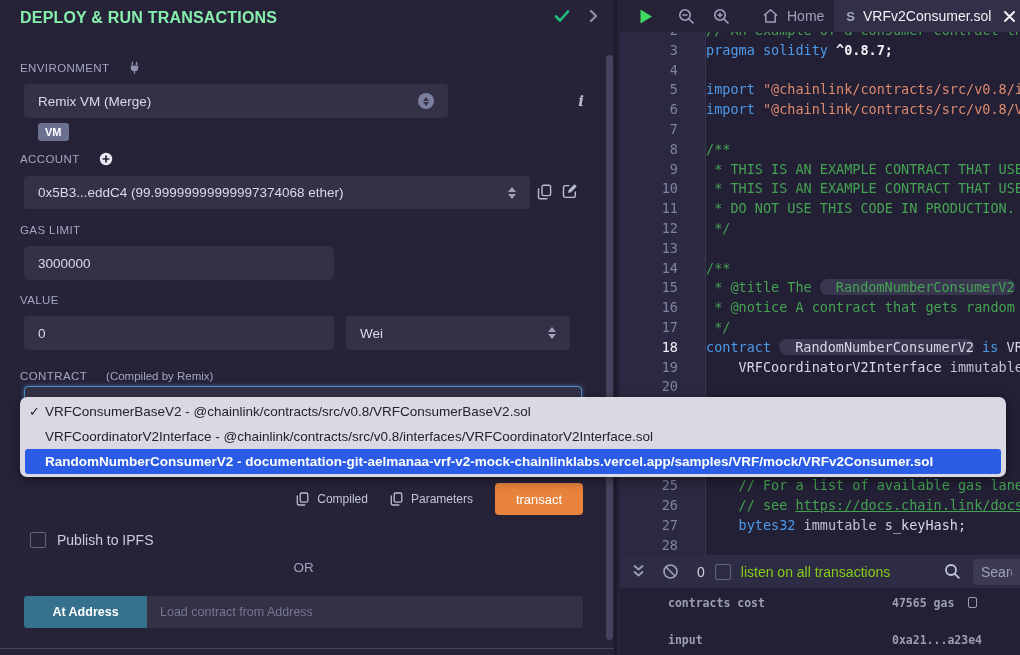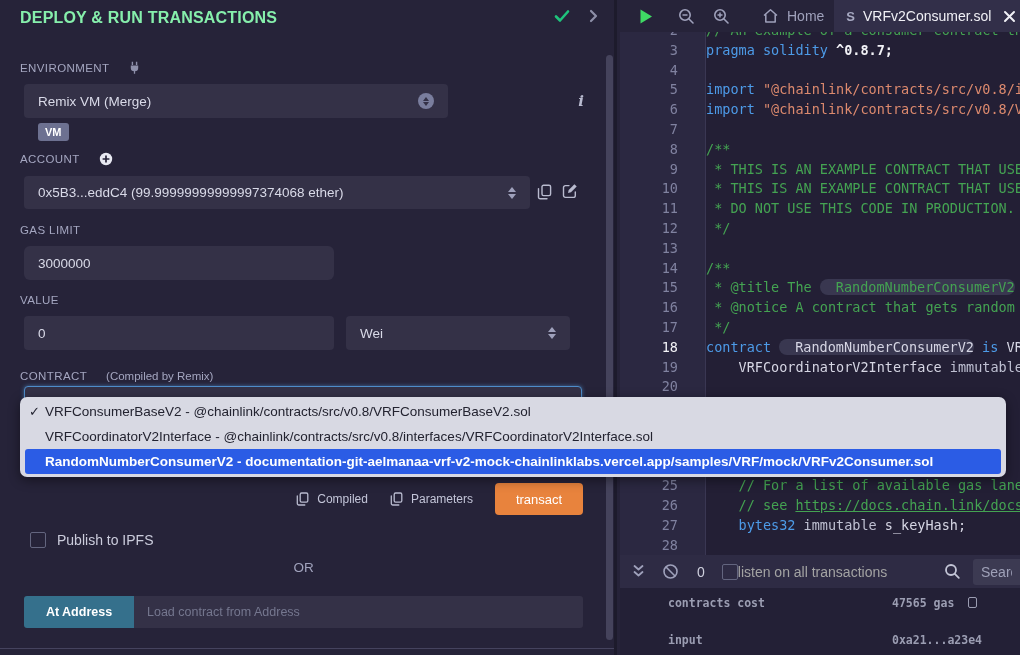--- a/index.html
+++ b/index.html
@@ -58,21 +58,21 @@
   .mini-act { display:flex; align-items:center; gap:8px; color:#c3c5d8; font-size:12px; }
   #transact-btn { width:88px; height:32px; background:#e8833d; border:none; border-radius:4px;
     color:#fff; font-size:13px; font-family:inherit; }
 
   .cbx { width:16px; height:16px; border:1px solid #63657f; border-radius:2px; background:transparent; }
   #publish-row { position:absolute; left:30px; top:532px; display:flex; align-items:center; gap:11px;
     color:#cbccdc; font-size:14px; }
   #or-sep { position:absolute; left:0; top:560px; width:607px; text-align:center;
     color:#a0a2bc; font-size:13.5px; }
   #ataddr-row { position:absolute; left:24px; top:596px; width:559px; height:32px; display:flex; }
-  #ataddr-btn { width:110px; height:32px; background:#35708c; border:none; border-radius:3px 0 0 3px;
+  #ataddr-btn { width:123px; height:32px; background:#35708c; border:none; border-radius:3px 0 0 3px;
     color:#fff; font-size:12.5px; font-weight:bold; font-family:inherit; }
   #ataddr-input { flex:1; height:32px; background:#343147; border:none; border-radius:0 3px 3px 0;
     color:#d9dae8; font-size:12.5px; padding:0 13px; font-family:inherit; outline:none; }
   #ataddr-input::placeholder { color:#75778f; }
   #left-bottom-divider { position:absolute; left:0; top:648px; width:614px; height:1px; background:#45435e; }
   #left-scrollbar { position:absolute; left:606px; top:55px; width:7px; height:585px;
     background:#45435c; border-radius:4px; }
 
   
   #right-pane { position:absolute; left:620px; top:0; width:400px; height:655px; background:#231f35; }
@@ -101,22 +101,22 @@
   .tk-b { color:#f2f2f7; font-weight:bold; }
   .tk-p { color:#d6d6e4; }
   .tk-d { color:#bfc0d2; }
   .tk-hl { background:rgba(165,175,215,.17); border-radius:8px;padding-left:16px; }
   .tk-u { text-decoration:underline; }
 
   #terminal-bar { position:absolute; left:0; top:555px; width:400px; height:33px; background:#2e2b44;
     display:flex; align-items:center; }
   #terminal-bar .t-ic { margin-left:12px; display:flex; align-items:center; }
   #term-count { color:#cfd0de; font-size:14px; margin-left:18px; }
-  #listen-row { display:flex; align-items:center; margin-left:17px;
-    color:#a3a3a3; font-size:14px; }
+  #listen-row { display:flex; align-items:center; gap:10px; margin-left:10px;
+    color:#84cc16; font-size:14px; }
   #term-search-icon { margin-left:auto; display:flex; }
   #term-search { width:47px; height:26px; margin-left:12px; background:#3c3a52; border:none;
     border-radius:3px 0 0 3px; color:#9fa1b8; font-size:14px; padding:0 8px; font-family:inherit; outline:none; }
   #term-search::placeholder { color:#9fa1b8; }
 
   #terminal-body { position:absolute; left:0; top:588px; width:400px; height:67px; background:#232036;
     font-family:"DejaVu Sans Mono", monospace; font-size:11.5px; font-weight:bold; color:#9b9db2; }
   .term-row { position:absolute; left:48px; width:352px; display:flex; }
   .term-row .tk { width:224px; }
   .term-row .tv { white-space:nowrap; }

